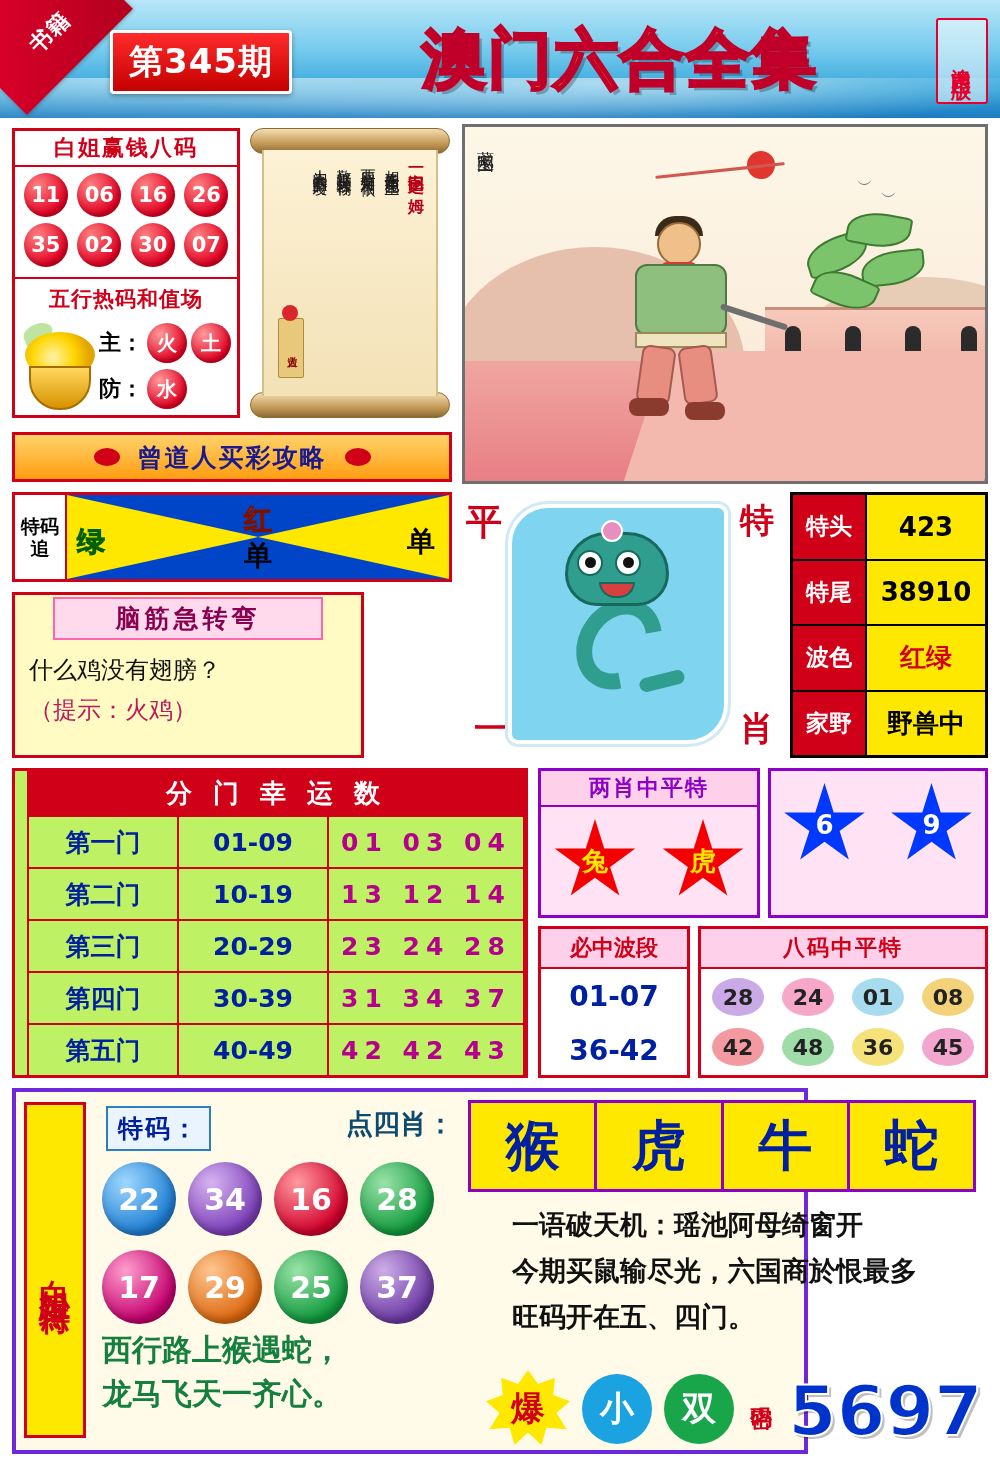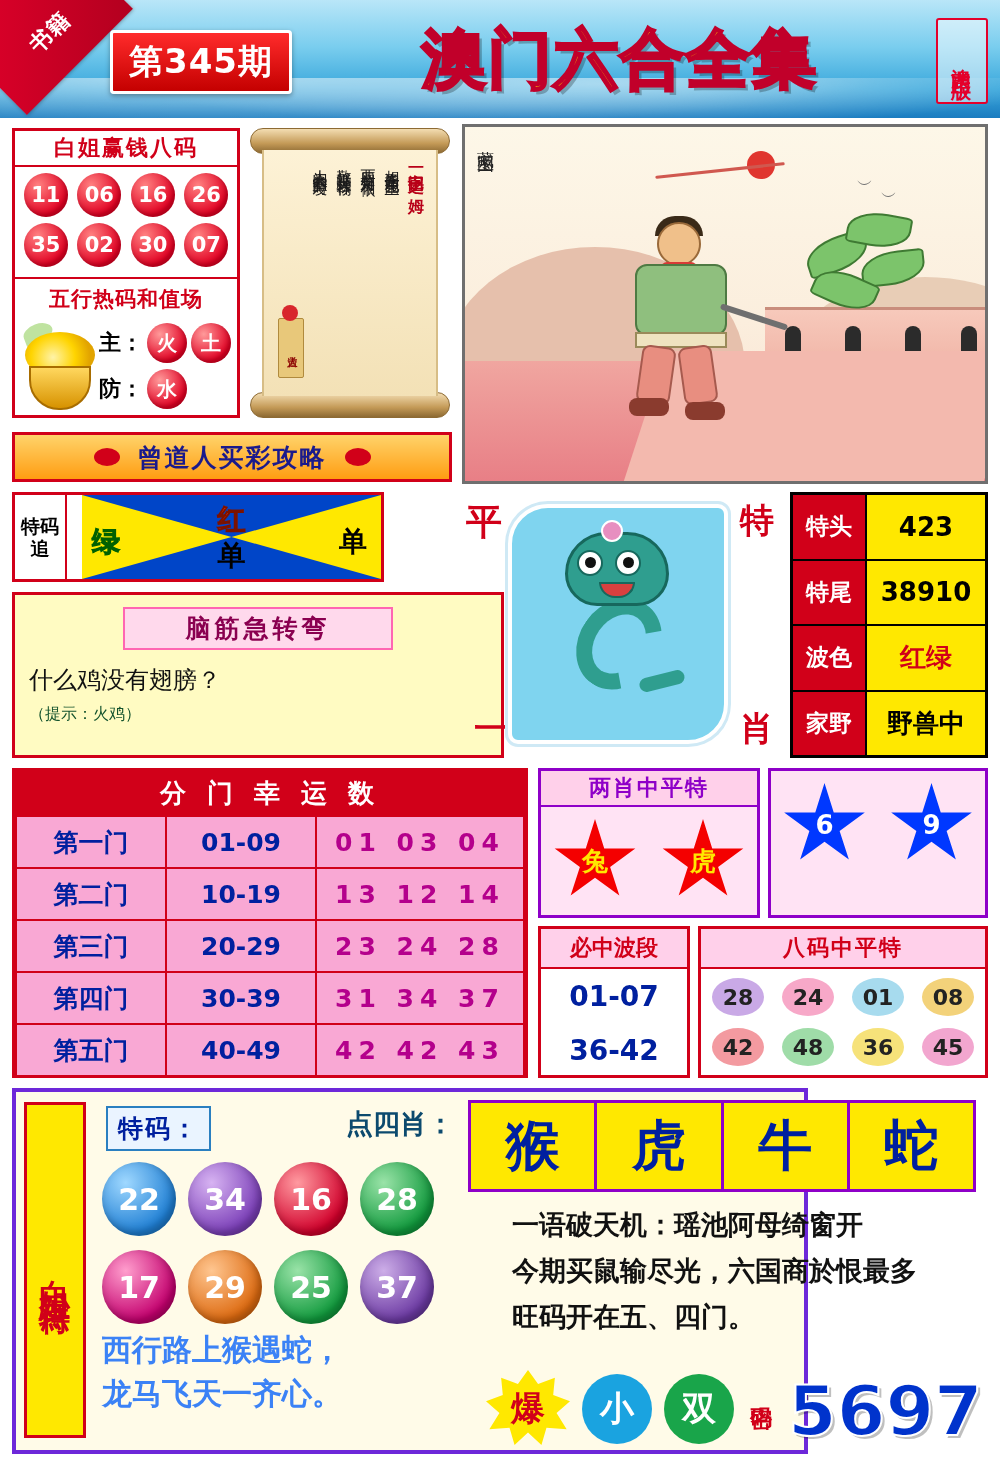--- a/index.html
+++ b/index.html
@@ -201,22 +201,22 @@
     position:absolute; left:12px; top:432px; width:440px; height:50px;
     background:linear-gradient(180deg,#ffd36a,#ff9d12);
     border:3px solid #d10019;
     display:flex; align-items:center; justify-content:center; gap:18px;
   }
   .orangebar .dot { width:26px; height:18px; border-radius:50%; background:#d10019; }
   .orangebar .txt { font-size:25px; font-weight:bold; color:#1a1a8c; letter-spacing:2px; }
 
   
   .xbox {
-    position:absolute; left:12px; top:492px; width:372px; height:90px;
-    border:3px solid #d10019; display:flex;gap:15px;
+    position:absolute; left:12px; top:492px; width:440px; height:90px;
+    border:3px solid #d10019; display:flex;
   }
   .xbox .side {
     width:52px; background:#fff; color:#000; font-size:19px; font-weight:bold;
     display:flex; align-items:center; justify-content:center; line-height:22px;
     border-right:2px solid #d10019; text-align:center;
   }
   .xbox .mid { position:relative; flex:1; background:#ffe800; overflow:hidden; }
   .xbox .tri-t, .xbox .tri-b {
     position:absolute; left:0; width:100%; height:50%; background:#0045c8;
   }
@@ -225,31 +225,31 @@
   .xbox .w1,.xbox .w2,.xbox .w3 {
     position:absolute; font-size:28px; font-weight:bold; color:#fff;
   }
   .xbox .w1 { left:10px; top:28px; color:#00c000; -webkit-text-stroke:1px #006000; }
   .xbox .w2 { left:50%; transform:translateX(-50%); top:6px; color:#ff2b00; -webkit-text-stroke:1px #7a1200; }
   .xbox .w2b { position:absolute; left:50%; transform:translateX(-50%); bottom:4px; font-size:28px; font-weight:bold; color:#000; }
   .xbox .w3 { right:14px; top:28px; color:#000; }
 
   
   .riddle {
-    position:absolute; left:12px; top:592px; width:492px; height:166px;
+    position:absolute; left:12px; top:592px; width:352px; height:166px;
     border:3px solid #d10019; background:#fffbc2;
-    padding:10px 14px;
+    padding:0 14px;
   }
   .riddle .rt {
     width:270px; margin:2px auto 14px; text-align:center; background:#ffd9ec;
     border:2px solid #ff66b2; color:#8a0050; font-size:25px; font-weight:bold;
     padding:3px 0; letter-spacing:4px;
   }
   .riddle .q { font-size:24px; color:#111; margin:4px 0 8px; }
-  .riddle .h { font-size:16px; color:#14532d; }
+  .riddle .h { font-size:24px; color:#be185d; }
 
   
   .snakepanel {
     position:absolute; left:462px; top:492px; width:318px; height:266px;
   }
   .snakepanel .ping { position:absolute; left:4px; top:6px; font-size:36px; font-weight:bold; color:#d10019; }
   .snakepanel .yi { position:absolute; left:12px; bottom:6px; font-size:34px; font-weight:bold; color:#d10019; }
   .snakepanel .te { position:absolute; right:6px; top:6px; font-size:34px; font-weight:bold; color:#d10019; }
   .snakepanel .xiao { position:absolute; right:6px; bottom:6px; font-size:34px; font-weight:bold; color:#d10019; }
   .snakeframe {
@@ -290,21 +290,21 @@
   }
   .inforight .v {
     flex:1; background:#ffe800; font-size:26px; font-weight:bold; color:#000;
     display:flex; align-items:center; justify-content:center;
   }
   .inforight .v.red { color:#d10019; }
 
   
   .lucky {
     position:absolute; left:12px; top:768px; width:516px; height:310px;
-    border:3px solid #d10019; background:#f9a8d4;
+    border:3px solid #d10019; background:#bef264;padding-left:12px;
   }
   .lucky .hd {
     height:44px; background:#d10019; color:#fff; font-size:26px; font-weight:bold;
     display:flex; align-items:center; justify-content:center; letter-spacing:6px;
   }
   .lucky table { width:100%; border-collapse:collapse; }
   .lucky td {
     border:2px solid #d10019; height:52px; text-align:center;
     font-size:25px; font-weight:bold; color:#00209f;
   }
@@ -387,21 +387,21 @@
     display:flex; flex-wrap:wrap; gap:14px 12px;
   }
   .bb {
     width:74px; height:74px; border-radius:50%;
     display:flex; align-items:center; justify-content:center;
     color:#fff; font-size:30px; font-weight:bold;
     box-shadow:inset -3px -4px 8px rgba(0,0,0,.3);
   }
   .versetxt {
     position:absolute; left:86px; top:236px; width:370px;
-    font-size:30px; font-weight:bold; color:#3b82f6; line-height:44px;
+    font-size:30px; font-weight:bold; color:#15803d; line-height:44px;
     font-family:"DejaVu Serif","Liberation Serif",serif;
   }
   .dsx {
     position:absolute; left:330px; top:14px; font-size:27px; font-weight:bold; color:#0c4a6e;
   }
   .zodiacrow {
     position:absolute; left:452px; top:8px; width:508px; height:92px;
     background:#ffe800; border:3px solid #8e00c8;
     display:flex;
   }

